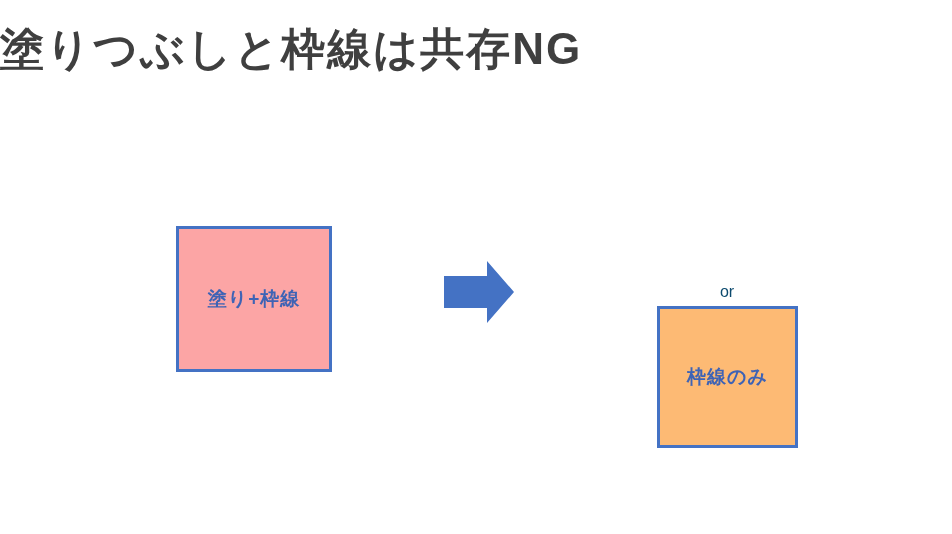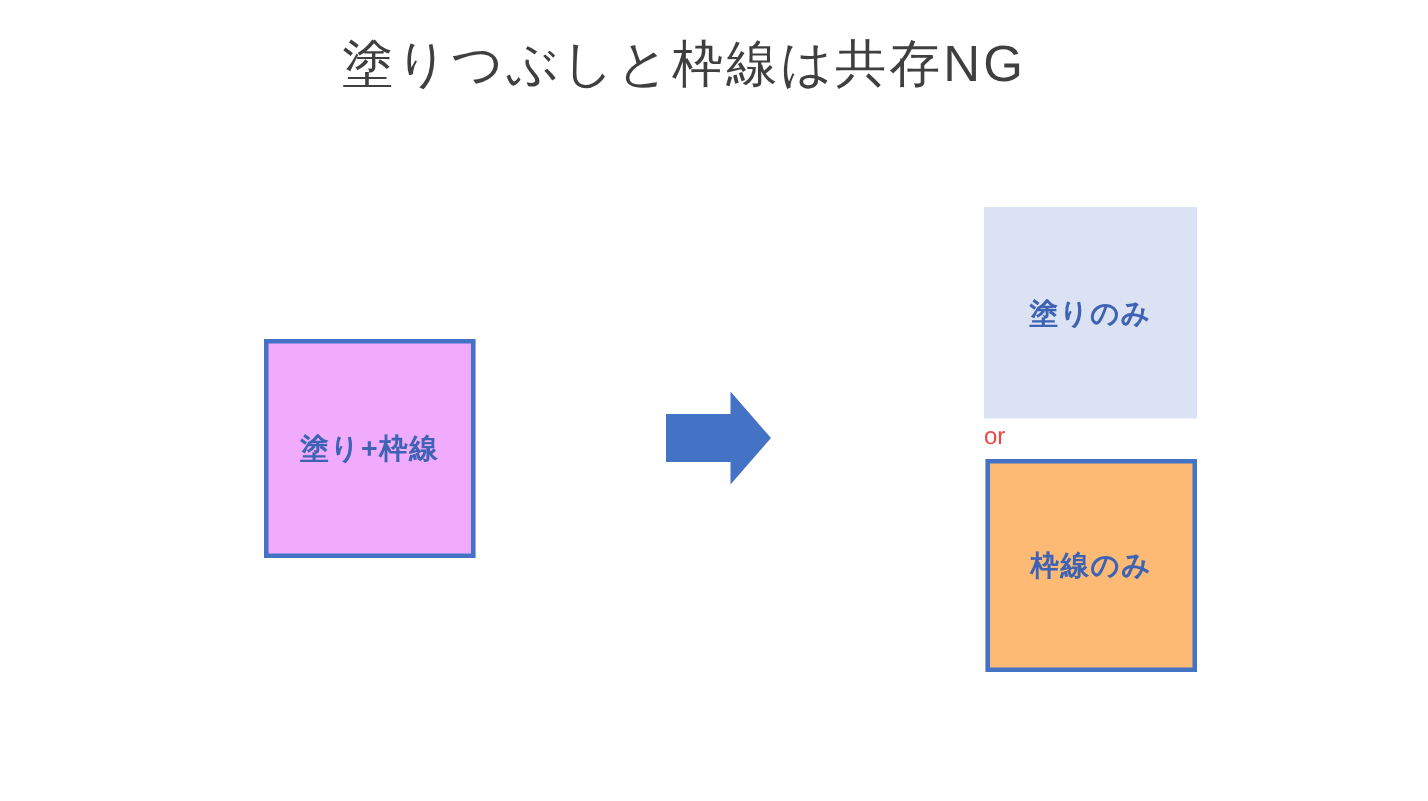--- a/index.html
+++ b/index.html
@@ -13,23 +13,22 @@
     width: 952px;
     height: 534px;
     background: #ffffff;
     overflow: hidden;
   }
   .slide-title {
     position: absolute;
     top: 20px;
     left: 0;
     width: 912px; 
-    text-align: center;
-    font-size: 34px;
-    font-weight: 400;
+    font-size: 44px;
+    font-weight: 700;
     letter-spacing: 2px;
     color: #3f3f3f;
     font-family: "Liberation Sans", sans-serif;
   }
   .shape-box {
     position: absolute;
     box-sizing: border-box;
     display: flex;
     align-items: center;
     justify-content: center;
@@ -38,23 +37,23 @@
   .shape-label {
     font-size: 19px;
     font-weight: bold;
     color: #3e63b5;
     letter-spacing: 1px;
     font-family: "Liberation Sans", sans-serif;
   }
   .box-fill-border {
     left: 176px;
     top: 226px;
-    width: 141px;
+    width: 156px;
     height: 146px;
-    background: #f0abfc;
+    background: #fca5a5;
     border: 3px solid #4472c4;
   }
   .box-fill-only {
     left: 656px;
     top: 138px;
     width: 142px;
     height: 141px;
     background: #dae2f3;
     border: none;
   }
@@ -71,46 +70,43 @@
     left: 444px;
     top: 261px;
     width: 70px;
     height: 62px;
   }
   .or-label {
     position: absolute;
     left: 656px;
     top: 283px;
     width: 142px;
-    text-align: left;
+    text-align: center;
     font-size: 16px;
-    color: #ef4444;
+    color: #0c4a6e;
     font-family: "Liberation Sans", sans-serif;
   }
 </style>
 </head>
 <body>
 
 <div class="slide">
 
   <div class="slide-title">塗りつぶしと枠線は共存NG</div>
 
   <div class="shape-box box-fill-border">
     <span class="shape-label">塗り+枠線</span>
   </div>
 
   <div class="arrow-wrap">
     <svg width="70" height="62" viewBox="0 0 70 62" xmlns="http://www.w3.org/2000/svg">
       <polygon points="0,15 43,15 43,0 70,31 43,62 43,47 0,47" fill="#4472c4"></polygon>
     </svg>
   </div>
 
-  <div class="shape-box box-fill-only">
-    <span class="shape-label">塗りのみ</span>
-  </div>
 
   <div class="or-label">or</div>
 
   <div class="shape-box box-border-only">
     <span class="shape-label">枠線のみ</span>
   </div>
 
 </div>
 
 </body></html>

